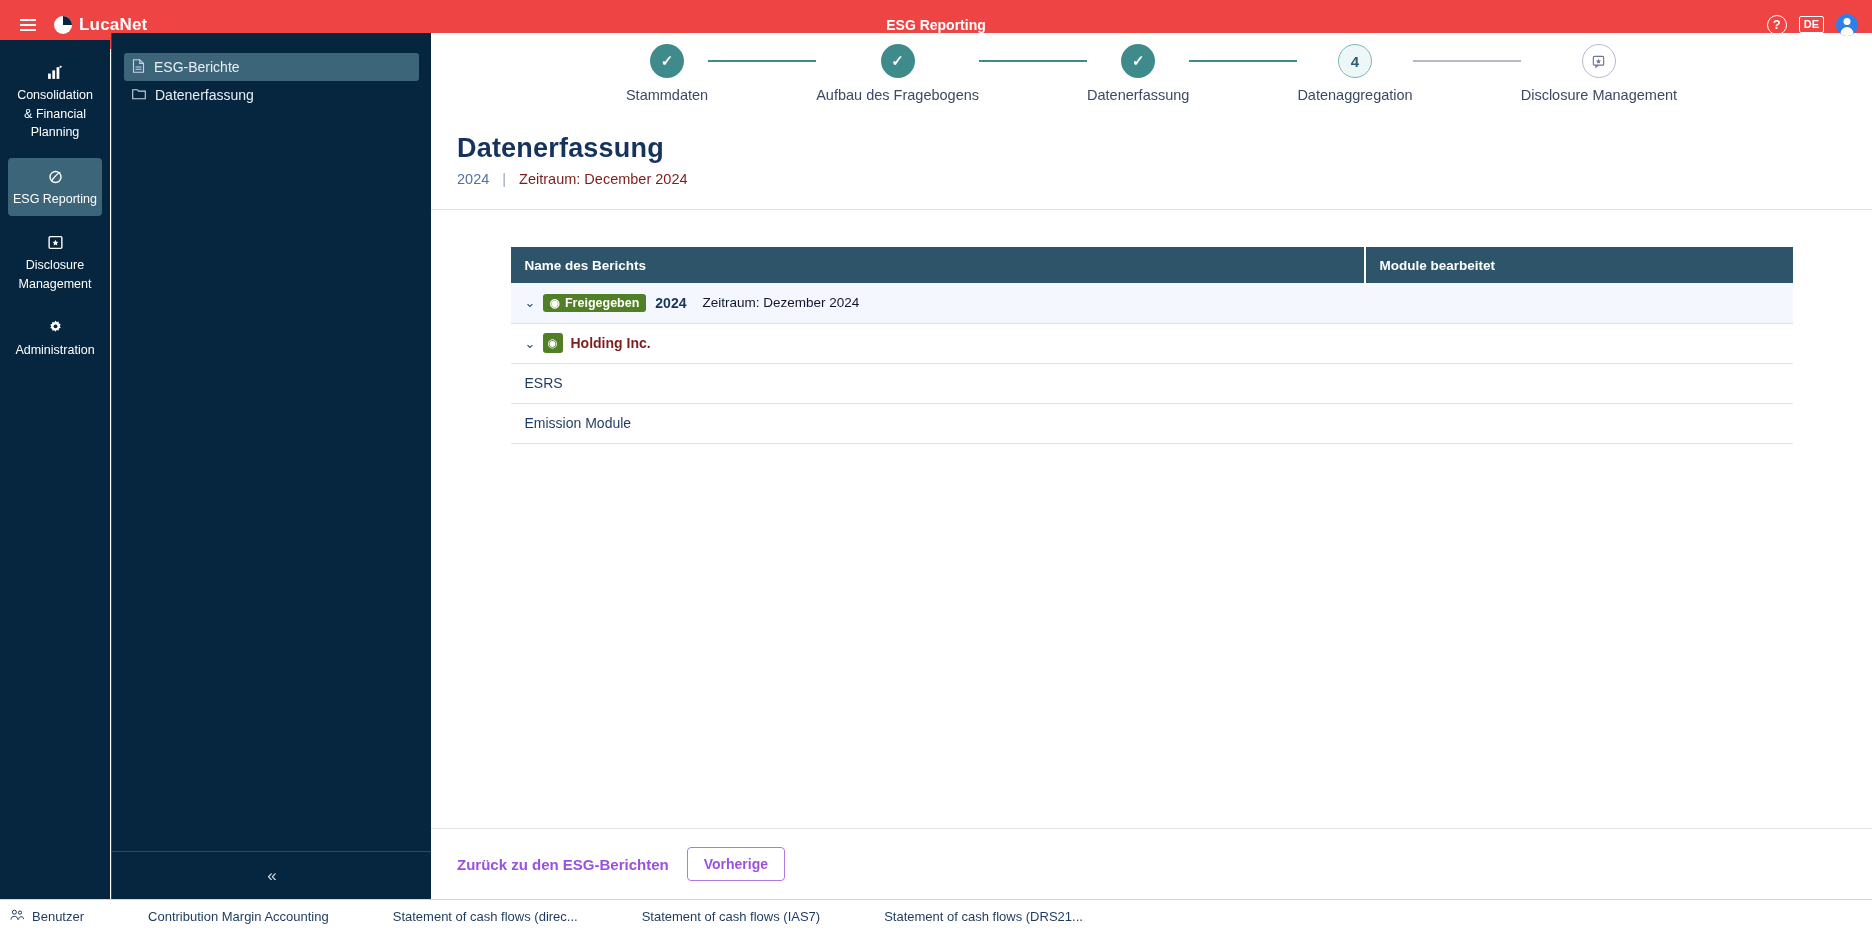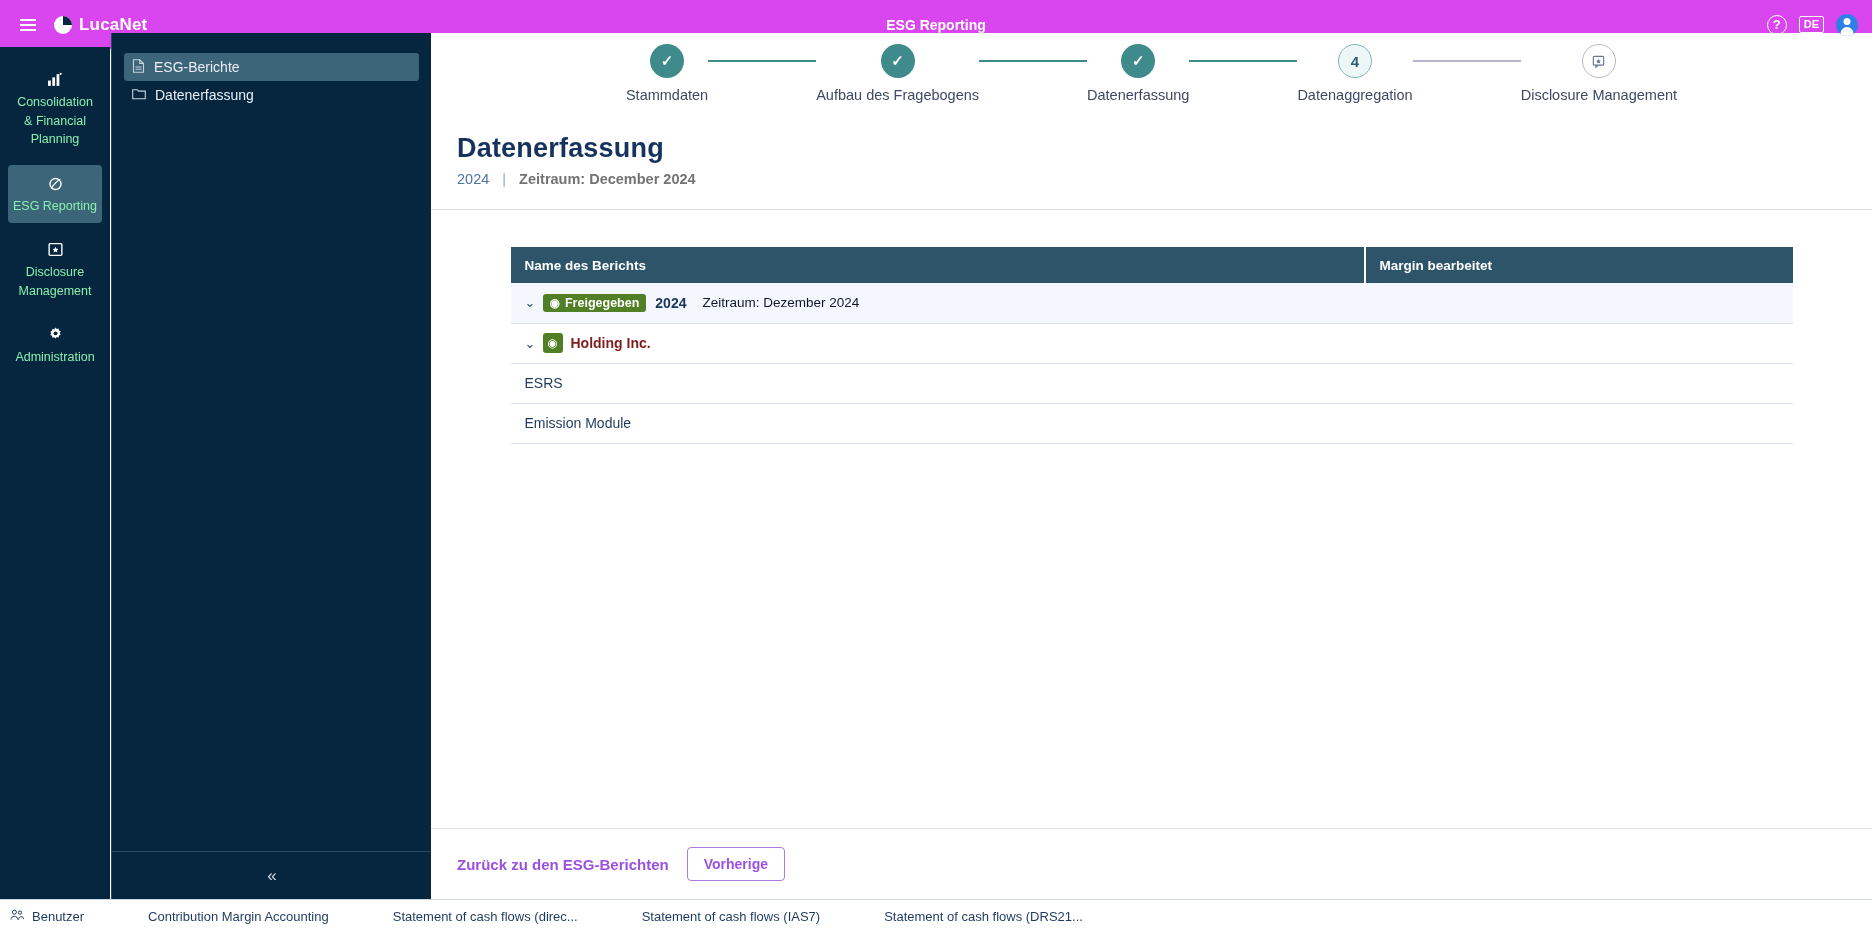--- a/index.html
+++ b/index.html
@@ -6,21 +6,21 @@
   html, body {
     width: 1872px; height: 932px;
     font-family: "Liberation Sans", sans-serif;
     background: #ffffff;
     overflow: hidden;
   }
 
   
   .titlebar {
     position: absolute; top: 0; left: 0; width: 1872px; height: 49px;
-    background: #d946ef; color: #ffffff;
+    background: #ef4444; color: #ffffff;
     display: flex; align-items: center;
   }
   .hamburger {
     width: 40px; display: flex; flex-direction: column; gap: 3px;
     align-items: center; justify-content: center; margin-left: 8px;
   }
   .hamburger i { display: block; width: 16px; height: 2px; background: #ffffff; }
   .brand { display: flex; align-items: center; gap: 7px; margin-left: 6px; }
   .brand-mark {
     width: 18px; height: 18px; border-radius: 50%;
@@ -59,22 +59,22 @@
     width: 7px; height: 7px; border-radius: 50%; background: #ffffff;
   }
   .avatar::after {
     content: ""; position: absolute; left: 50%; top: 13px;
     transform: translateX(-50%);
     width: 13px; height: 9px; border-radius: 7px 7px 0 0; background: #ffffff;
   }
 
   
   .rail {
-    position: absolute; top: 47px; left: 0; width: 110px; height: 866px;
-    background: #06263f; color: #86efac;
+    position: absolute; top: 40px; left: 0; width: 110px; height: 866px;
+    background: #06263f; color: #ffffff;
     padding-top: 14px;
   }
   .rail-item {
     width: 94px; margin: 0 auto 8px auto; padding: 8px 4px 9px 4px;
     border-radius: 4px; text-align: center; cursor: pointer;
   }
   .rail-item.active { background: #3d6579; }
   .rail-glyph { font-size: 17px; line-height: 20px; display: block; margin-bottom: 3px; }
   .rail-label { font-size: 12.5px; line-height: 15.5px; }
 
@@ -128,21 +128,21 @@
   }
   .step-connector { width: 108px; height: 2px; margin-top: 16px; }
   .step-connector.done { background: #3f8b8b; }
   .step-connector.todo { background: #b8b6c8; }
 
   .page-head { padding: 16px 0 0 26px; }
   .page-title { font-size: 27px; font-weight: bold; color: #16335e; letter-spacing: .2px; }
   .page-sub { margin-top: 7px; font-size: 14.5px; color: #6d7c8d; }
   .page-sub .year { color: #4e73a8; }
   .page-sub .sep { margin: 0 9px; color: #9aa8b6; }
-  .page-sub .range { color: #737373; font-weight: bold; }
+  .page-sub .range { color: #7f1d1d; }
   .head-rule { margin-top: 22px; height: 1px; background: #dfe3e8; }
 
   
   .table-wrap { padding: 37px 0 0 0; display: flex; justify-content: center; }
   .table { width: 1282px; border-collapse: collapse; }
   .table thead th {
     background: #2d5469; color: #ffffff; text-align: left;
     font-size: 13.5px; font-weight: bold; padding: 10px 14px; height: 36px;
   }
   .table thead th.col2 { border-left: 2px solid #ffffff; width: 428px; }
@@ -350,21 +350,21 @@
       <span class="range">Zeitraum: December 2024</span>
     </div>
   </div>
   <div class="head-rule"></div>
 
   <div class="table-wrap">
     <table class="table">
       <thead>
         <tr>
           <th>Name des Berichts</th>
-          <th class="col2">Margin bearbeitet</th>
+          <th class="col2">Module bearbeitet</th>
         </tr>
       </thead>
       <tbody>
 
         <tr class="level0">
           <td>
             <span class="cell-inner">
               <span class="chev">⌄</span>
               <span class="badge">
                 <span class="ring">◉</span>

